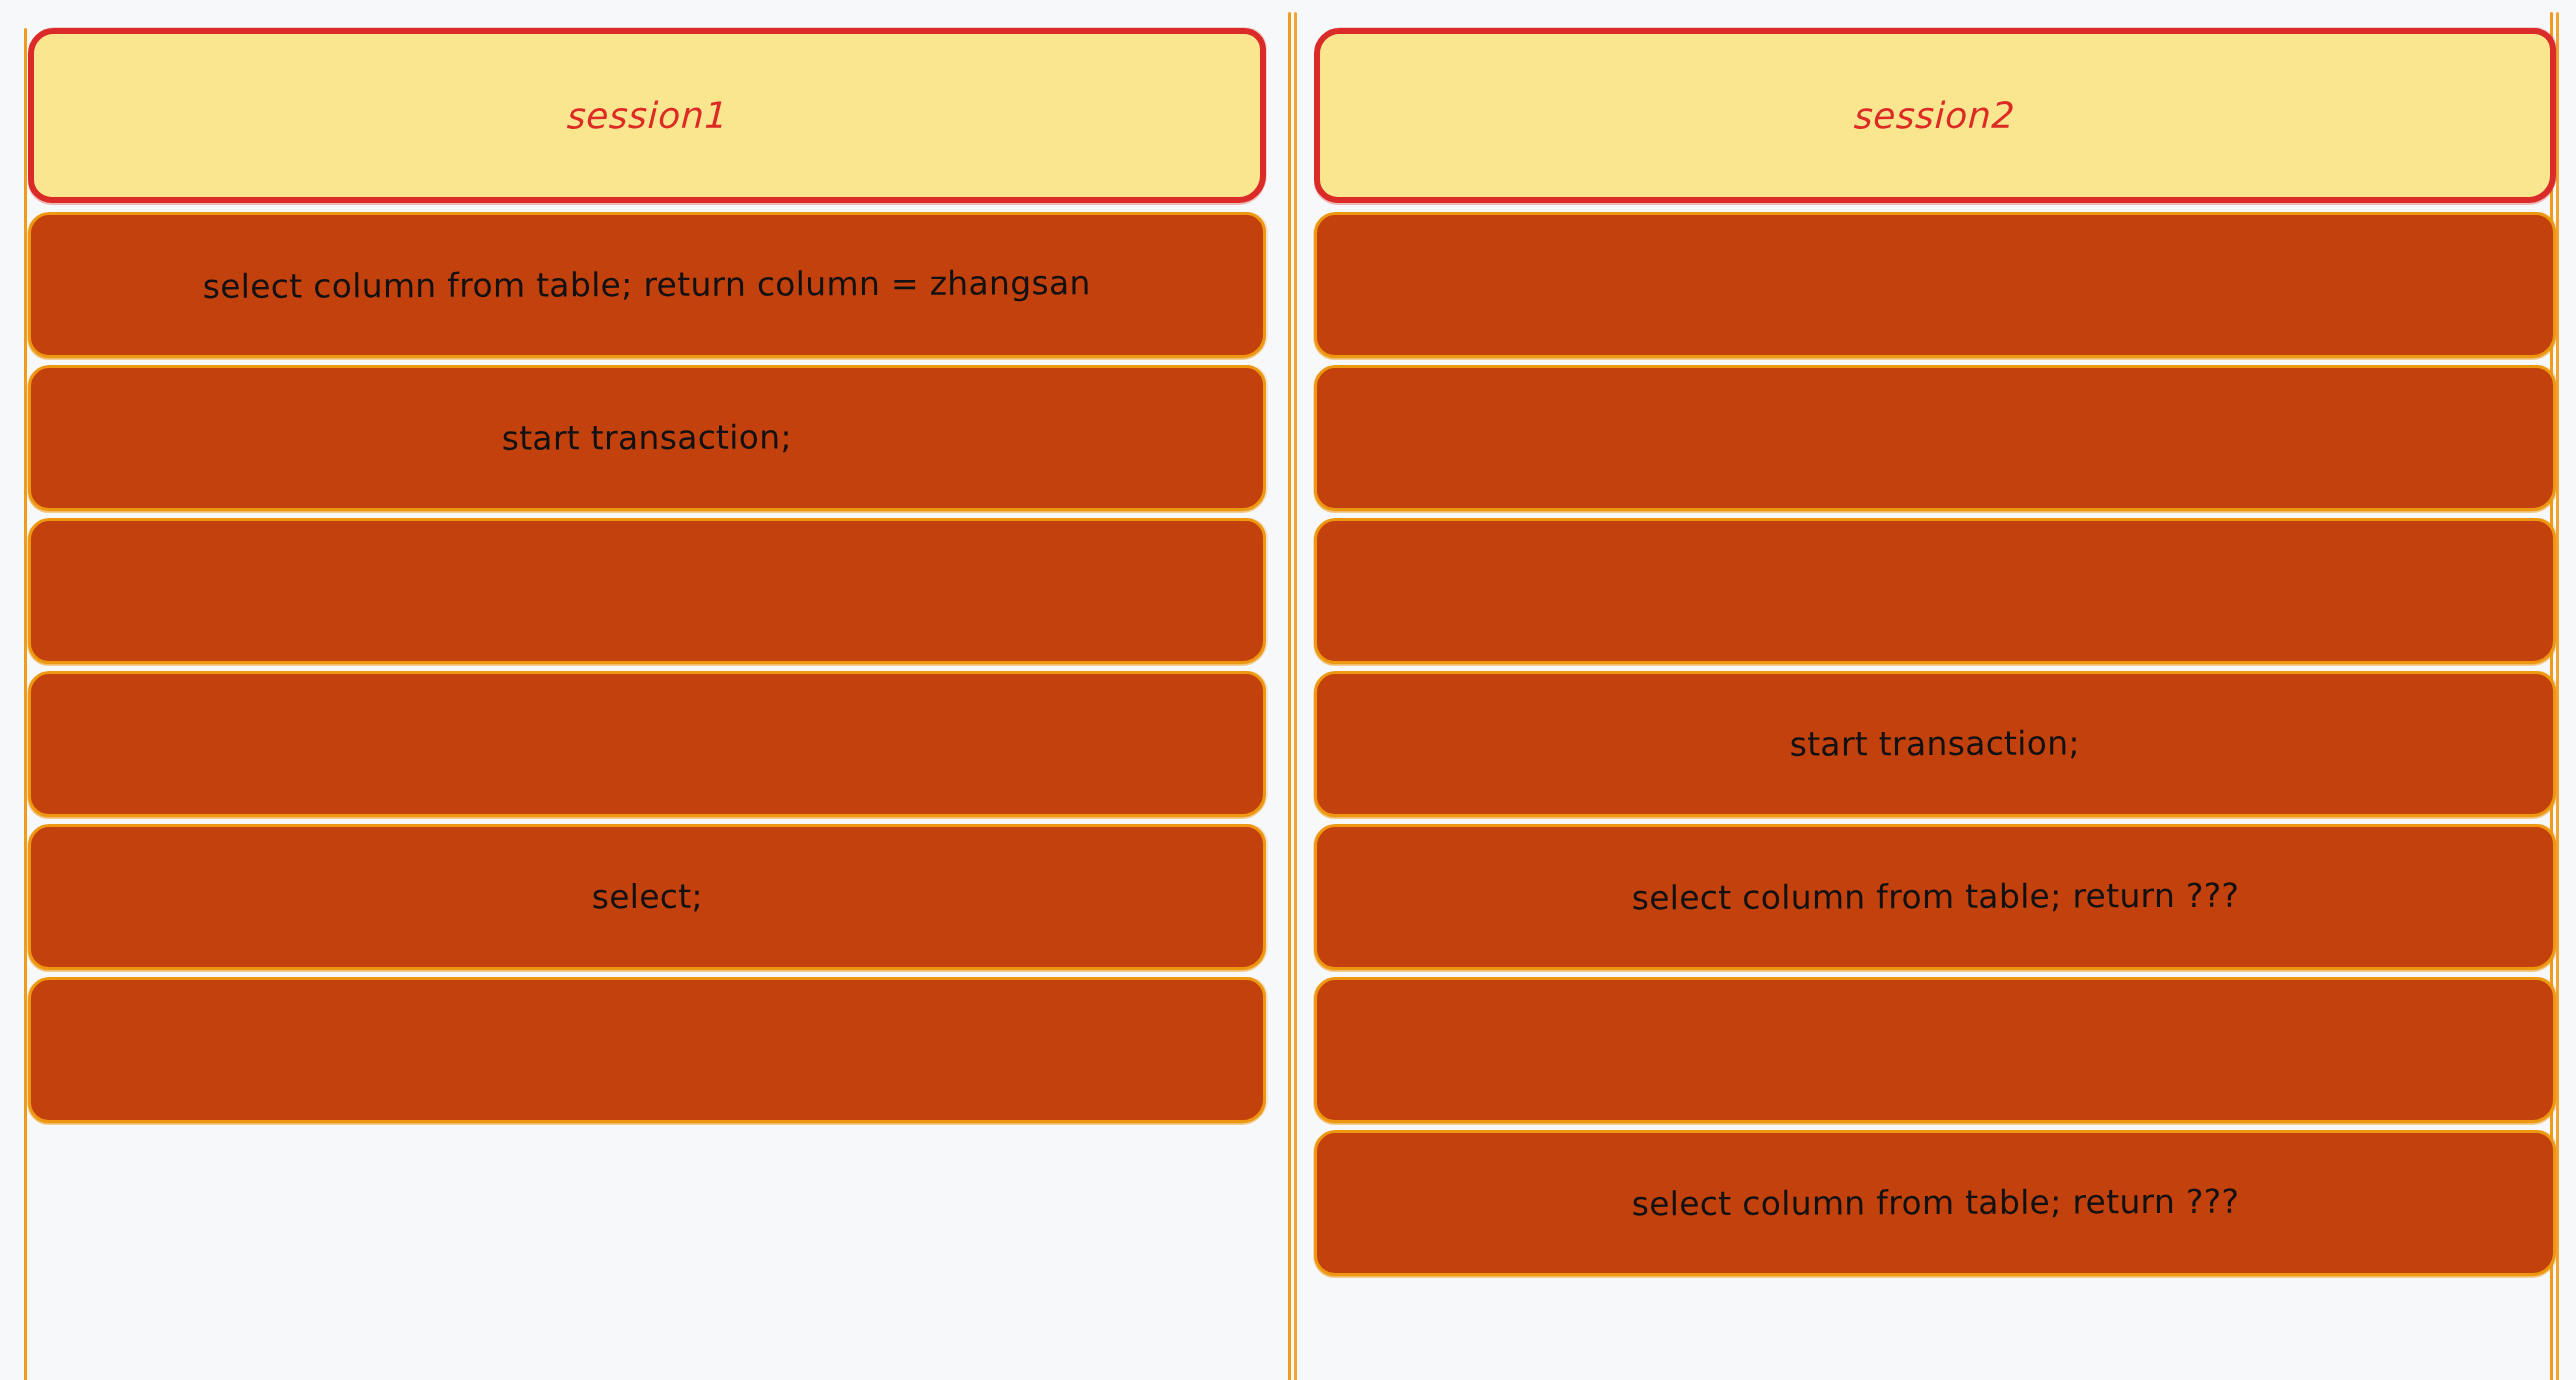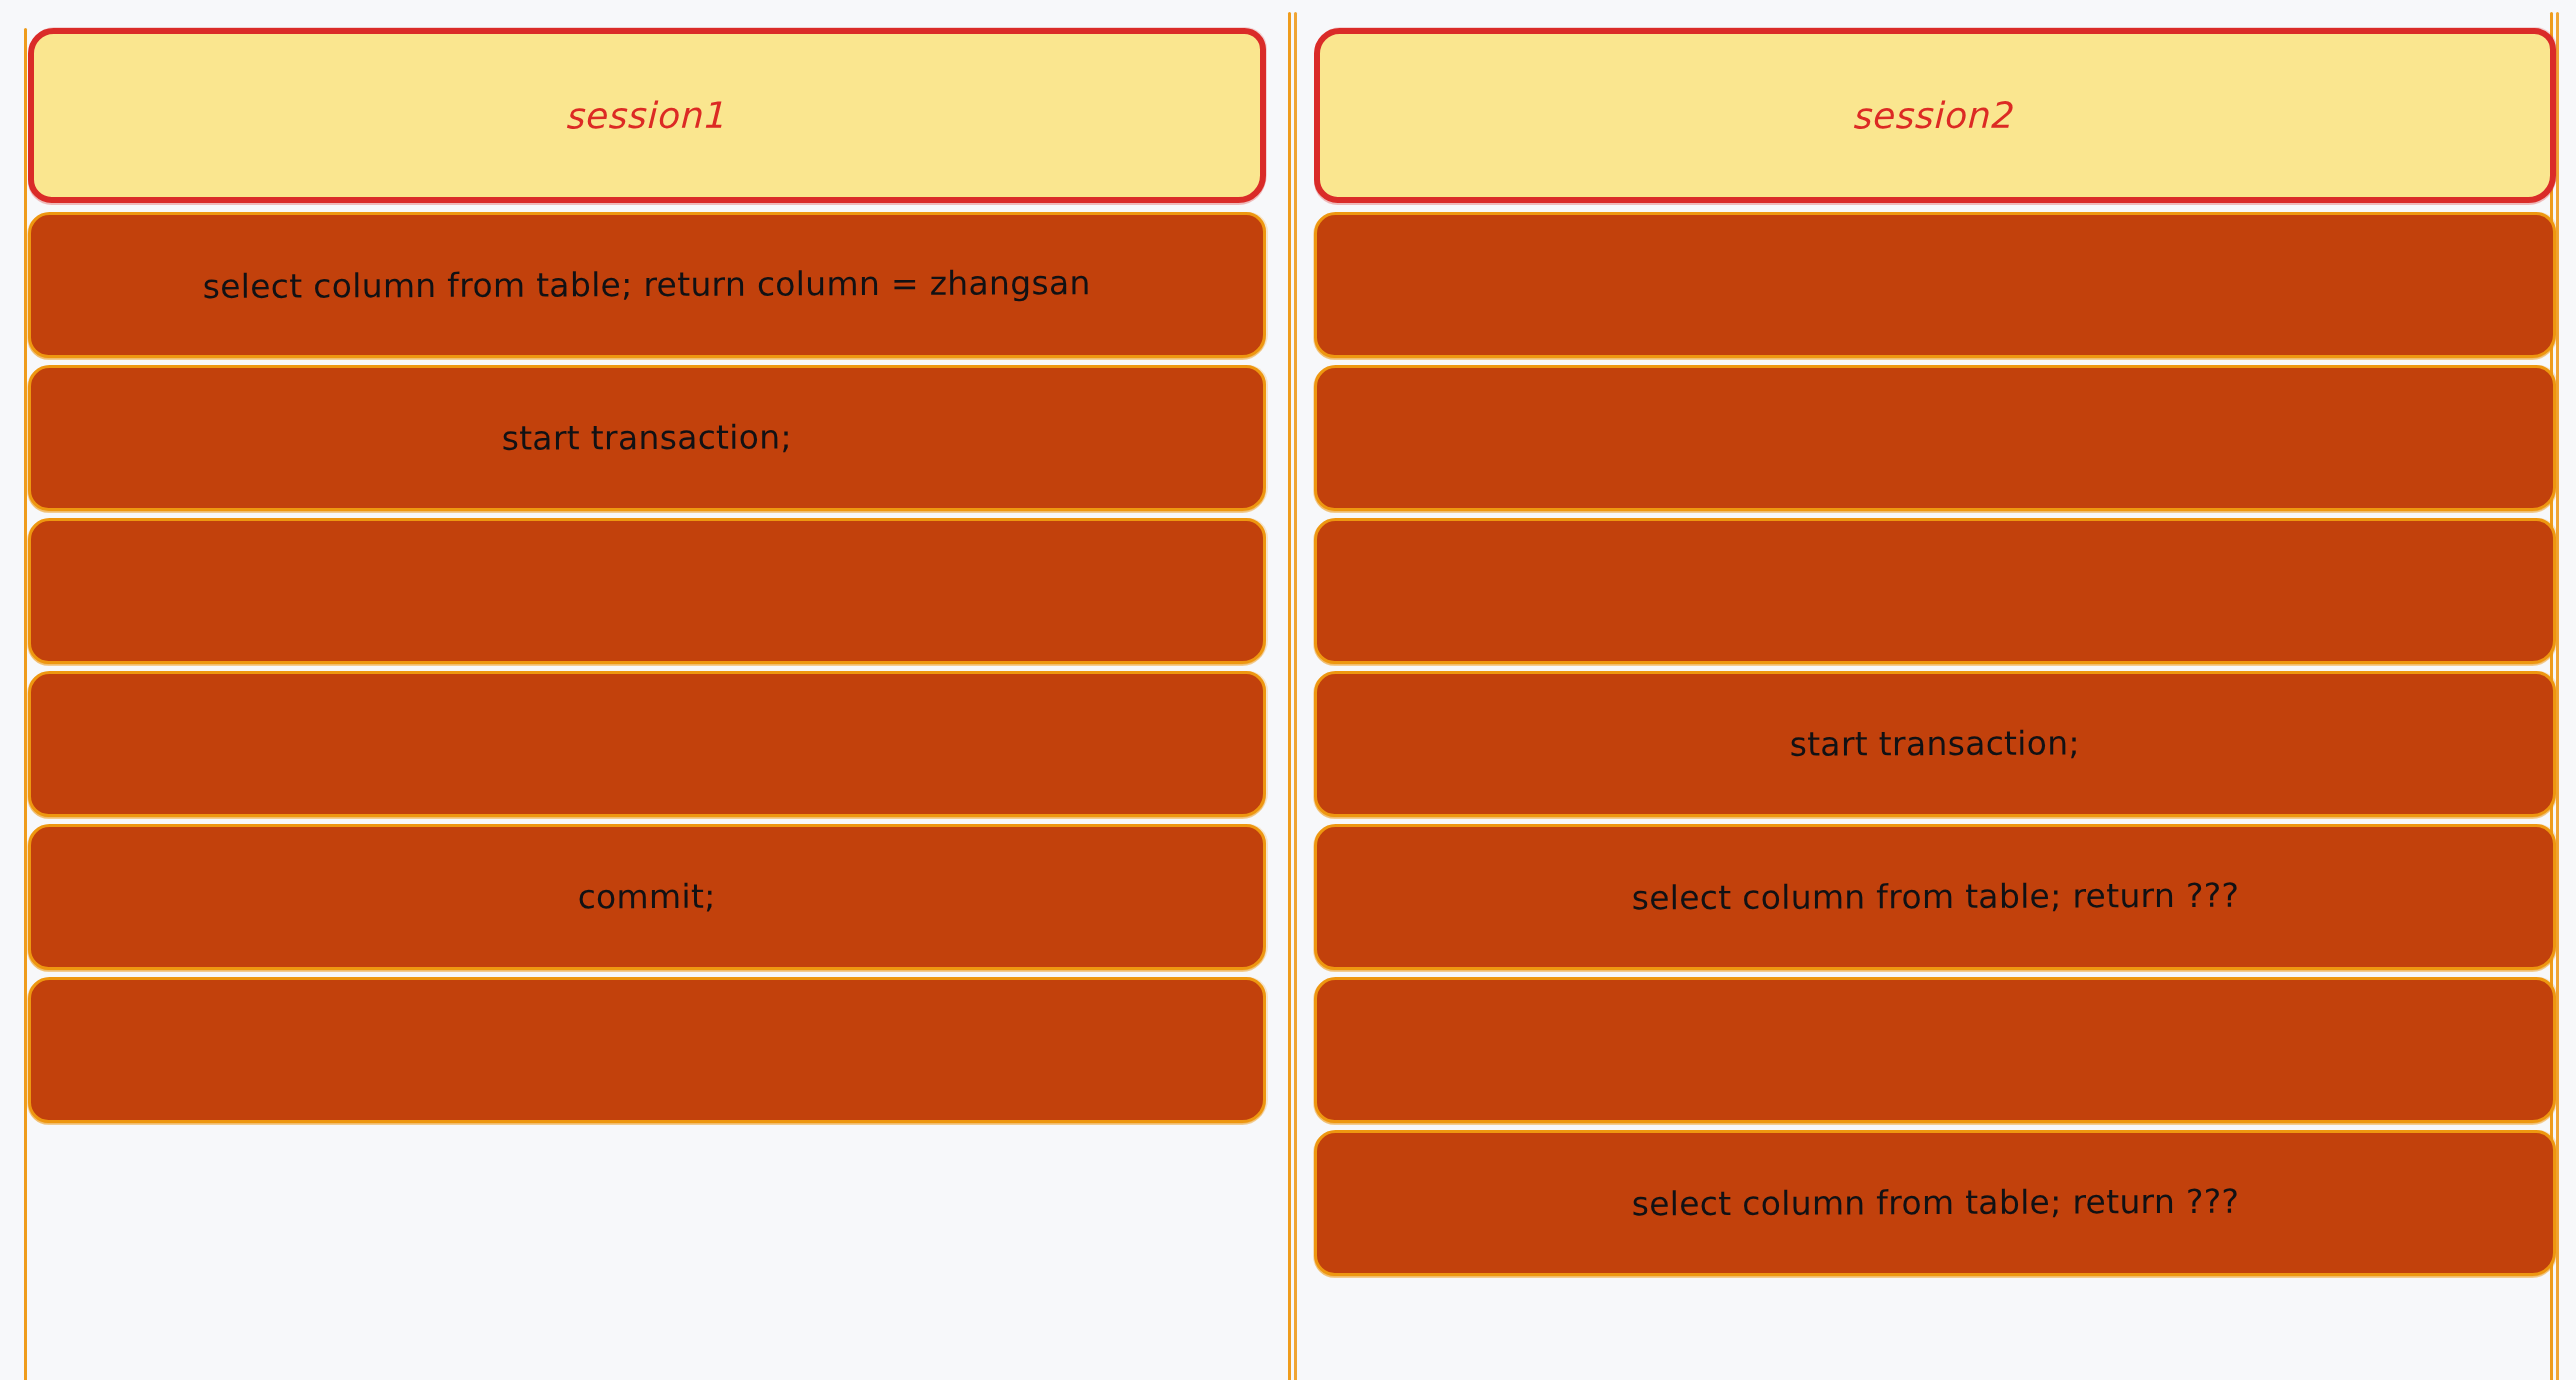--- a/index.html
+++ b/index.html
@@ -155,21 +155,21 @@
 
       <div class="cell body empty">
         <span class="cell-text"></span>
       </div>
 
       <div class="cell body empty">
         <span class="cell-text"></span>
       </div>
 
       <div class="cell body">
-        <span class="cell-text">commit;</span>
+        <span class="cell-text">select;</span>
       </div>
 
       <div class="cell body empty">
         <span class="cell-text"></span>
       </div>
 
     </div>
 
     <div class="column session2">
 

